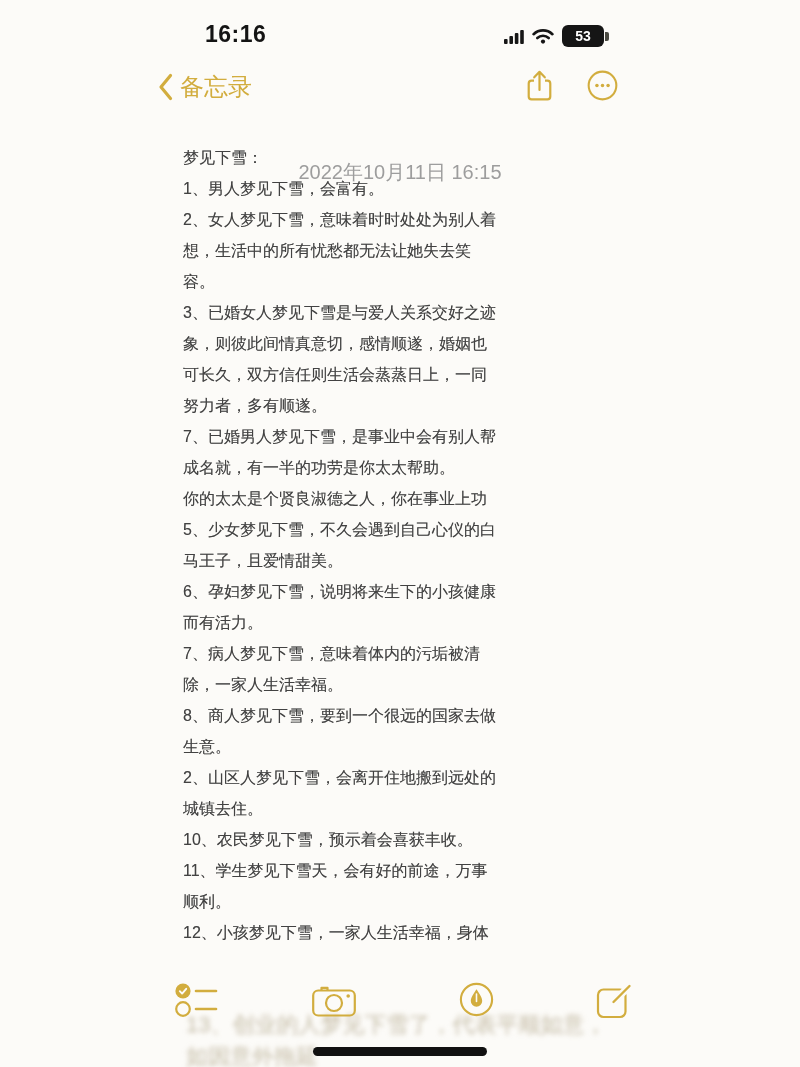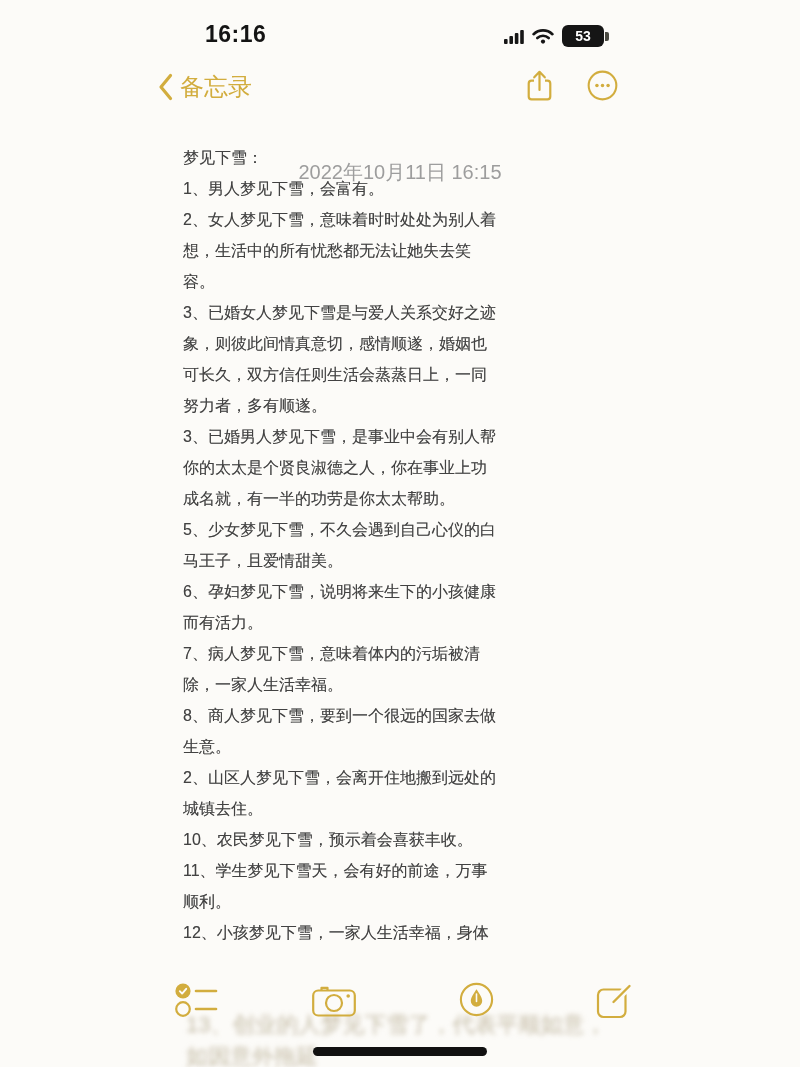--- a/index.html
+++ b/index.html
@@ -147,23 +147,23 @@
 
   <div class="note-line">梦见下雪：</div>
       <div class="note-line">1、男人梦见下雪，会富有。</div>
       <div class="note-line">2、女人梦见下雪，意味着时时处处为别人着</div>
       <div class="note-line">想，生活中的所有忧愁都无法让她失去笑</div>
       <div class="note-line">容。</div>
       <div class="note-line">3、已婚女人梦见下雪是与爱人关系交好之迹</div>
       <div class="note-line">象，则彼此间情真意切，感情顺遂，婚姻也</div>
       <div class="note-line">可长久，双方信任则生活会蒸蒸日上，一同</div>
       <div class="note-line">努力者，多有顺遂。</div>
-      <div class="note-line">3、已婚男人梦见下雪，是事业中会有别人帮</div>
+      <div class="note-line">7、已婚男人梦见下雪，是事业中会有别人帮</div>
+      <div class="note-line">成名就，有一半的功劳是你太太帮助。</div>
       <div class="note-line">你的太太是个贤良淑德之人，你在事业上功</div>
-      <div class="note-line">成名就，有一半的功劳是你太太帮助。</div>
       <div class="note-line">5、少女梦见下雪，不久会遇到自己心仪的白</div>
       <div class="note-line">马王子，且爱情甜美。</div>
       <div class="note-line">6、孕妇梦见下雪，说明将来生下的小孩健康</div>
       <div class="note-line">而有活力。</div>
       <div class="note-line">7、病人梦见下雪，意味着体内的污垢被清</div>
       <div class="note-line">除，一家人生活幸福。</div>
       <div class="note-line">8、商人梦见下雪，要到一个很远的国家去做</div>
       <div class="note-line">生意。</div>
       <div class="note-line">2、山区人梦见下雪，会离开住地搬到远处的</div>
       <div class="note-line">城镇去住。</div>

